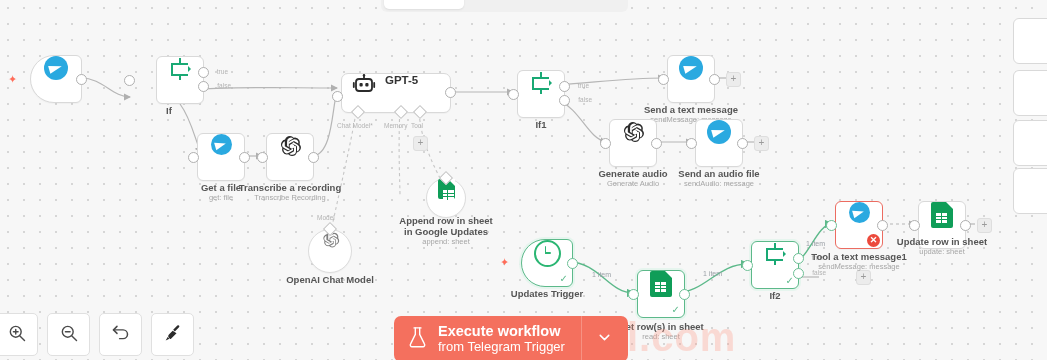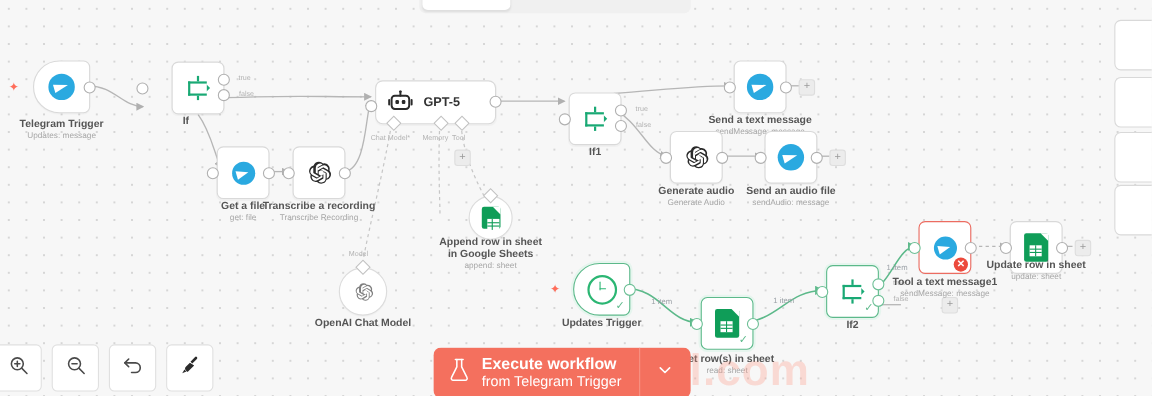--- a/index.html
+++ b/index.html
@@ -24,21 +24,21 @@
   .tab{
     flex:1;text-align:center;font-size:12.5px;color:#909399;line-height:28px;
     border-radius:5px;font-weight:600;
   }
   .tab.active{background:#fff;color:#3c3c3c;box-shadow:0 1px 2px rgba(0,0,0,.08);}
 
   
   .node{position:absolute;z-index:10;}
   .box{
     width:46px;height:46px;background:#fff;border:1px solid #d9d9d9;border-radius:6px;
-    display:flex;align-items:center;justify-content:center;position:relative;
+    display:flex;align-items:flex-start;justify-content:center;position:relative;
     box-shadow:0 1px 1px rgba(0,0,0,.03);
   }
   .box.trigger{border-radius:24px 6px 6px 24px;width:50px;}
   .box.wide{width:98px;border-radius:7px;justify-content:flex-start;padding-left:10px;gap:9px;}
   .box.ok{border-color:#5cb98a;box-shadow:0 0 0 2px #e6f5ee;}
   .box.err{border-color:#ec6c61;}
   .box.circle{
     width:42px;height:42px;border-radius:50%;background:#fff;border:1px solid #dcdcdc;
   }
   .lbl{
@@ -215,24 +215,20 @@
     <div class="tab">Executions</div>
     <div class="tab">Evaluations</div>
   </div>
 
   <div class="node" style="left:30px;top:55px;">
     <div class="pin" style="left:-22px;top:18px;">✦</div>
     <div class="box trigger">
       <div class="tg"></div>
     </div>
     <div class="port" style="right:-5px;top:19px;"></div>
-    <div class="lbl" style="top:52px;">
-      <div class="t">Telegram Trigger</div>
-      <div class="s">Updates: message</div>
-    </div>
   </div>
 
   <div class="node" style="left:134px;top:56px;padding-left:22px;">
     <div class="port" style="left:-10px;top:19px;"></div>
     <div class="box">
       <div class="signpost">
           <u></u>
         </div>
     </div>
     <div class="port" style="right:-5px;top:11px;"></div>
@@ -289,21 +285,21 @@
     <div class="port" style="right:-5px;top:14px;"></div>
     <div class="diamond" style="left:12px;bottom:-4px;"></div>
     <div class="diamond" style="left:55px;bottom:-4px;"></div>
     <div class="diamond" style="left:74px;bottom:-4px;"></div>
     <div class="porttag" style="left:-4px;bottom:-16px;">Chat Model*</div>
     <div class="porttag" style="left:43px;bottom:-16px;">Memory</div>
     <div class="porttag" style="left:70px;bottom:-16px;">Tool</div>
     <div class="plus" style="left:72px;bottom:-38px;">+</div>
   </div>
 
-  <div class="node" style="left:308px;top:243px;">
+  <div class="node" style="left:308px;top:229px;">
     <div class="diamond" style="left:17px;top:-5px;"></div>
     <div class="box circle">
       <div class="oai" style="width:19px;height:19px;opacity:.75;">
         <svg width="19" height="19" viewBox="0 0 24 24">
             <path fill="#555" d="M21.6 10.2a5 5 0 0 0-.43-4.12 5.07 5.07 0 0 0-5.45-2.43A5.02 5.02 0 0 0 11.9 2a5.06 5.06 0 0 0-4.83 3.5 5.02 5.02 0 0 0-3.35 2.43A5.07 5.07 0 0 0 4.34 13.8a5 5 0 0 0 .43 4.12 5.07 5.07 0 0 0 5.45 2.43A5 5 0 0 0 14 22a5.06 5.06 0 0 0 4.83-3.51 5.02 5.02 0 0 0 3.35-2.43 5.07 5.07 0 0 0-.58-5.86Zm-7.6 10.6a3.76 3.76 0 0 1-2.4-.87l.12-.07 3.98-2.3a.65.65 0 0 0 .33-.56v-5.61l1.68.97a.06.06 0 0 1 .3.05v4.65a3.76 3.76 0 0 1-3.75 3.74ZM5.9 17.33a3.74 3.74 0 0 1-.45-2.5l.12.07 3.99 2.3a.65.65 0 0 0 .65 0l4.87-2.8v1.94a.06.06 0 0 1-.2.05l-4.03 2.33a3.76 3.76 0 0 1-5.12-1.37ZM4.85 8.9a3.74 3.74 0 0 1 1.96-1.65v4.73a.63.63 0 0 0 .32.56l4.85 2.8-1.68.97a.06.06 0 0 1-.06 0L6.17 14a3.76 3.76 0 0 1-1.37-5.12Zm13.83 3.22-4.86-2.82 1.68-.97a.06.06 0 0 1 .06 0l4.03 2.33a3.75 3.75 0 0 1-.58 6.76v-4.73a.64.64 0 0 0-.33-.56Zm1.67-2.52-.12-.07-3.98-2.32a.65.65 0 0 0-.66 0l-4.86 2.8V8.08a.06.06 0 0 1 .02-.05l4.03-2.33a3.75 3.75 0 0 1 5.57 3.89ZM10.8 13.05l-1.68-.97a.06.06 0 0 1-.03-.05V7.39a3.75 3.75 0 0 1 6.15-2.88l-.12.07-3.98 2.3a.65.65 0 0 0-.33.56ZM11.72 11l2.17-1.25 2.17 1.25v2.5l-2.17 1.25-2.17-1.25Z"></path>
           </svg>
       </div>
     </div>
     <div class="porttag" style="left:9px;top:-15px;">Model</div>
     <div class="lbl" style="top:45px;">
@@ -314,26 +310,26 @@
 
   <div class="node" style="left:426px;top:178px;">
     <div class="diamond" style="left:15px;top:-5px;"></div>
     <div class="box circle" style="width:38px;height:38px;">
       <div class="sheets" style="width:17px;height:20px;">
           <i></i>
         </div>
     </div>
     <div class="lbl" style="top:37px;">
       <div class="t multi">Append row in sheet</div>
-      <div class="t multi">in Google Sheets</div>
+      <div class="t multi">in Google Updates</div>
       <div class="s">append: sheet</div>
     </div>
   </div>
 
-  <div class="node" style="left:517px;top:70px;margin-top:14px;">
+  <div class="node" style="left:517px;top:70px;">
     <div class="port" style="left:-9px;top:19px;"></div>
     <div class="box">
       <div class="signpost">
           <u></u>
         </div>
     </div>
     <div class="port" style="right:-5px;top:11px;"></div>
     <div class="port" style="right:-5px;top:25px;"></div>
     <div class="porttag" style="right:-24px;top:12px;">true</div>
     <div class="porttag" style="right:-27px;top:26px;">false</div>

